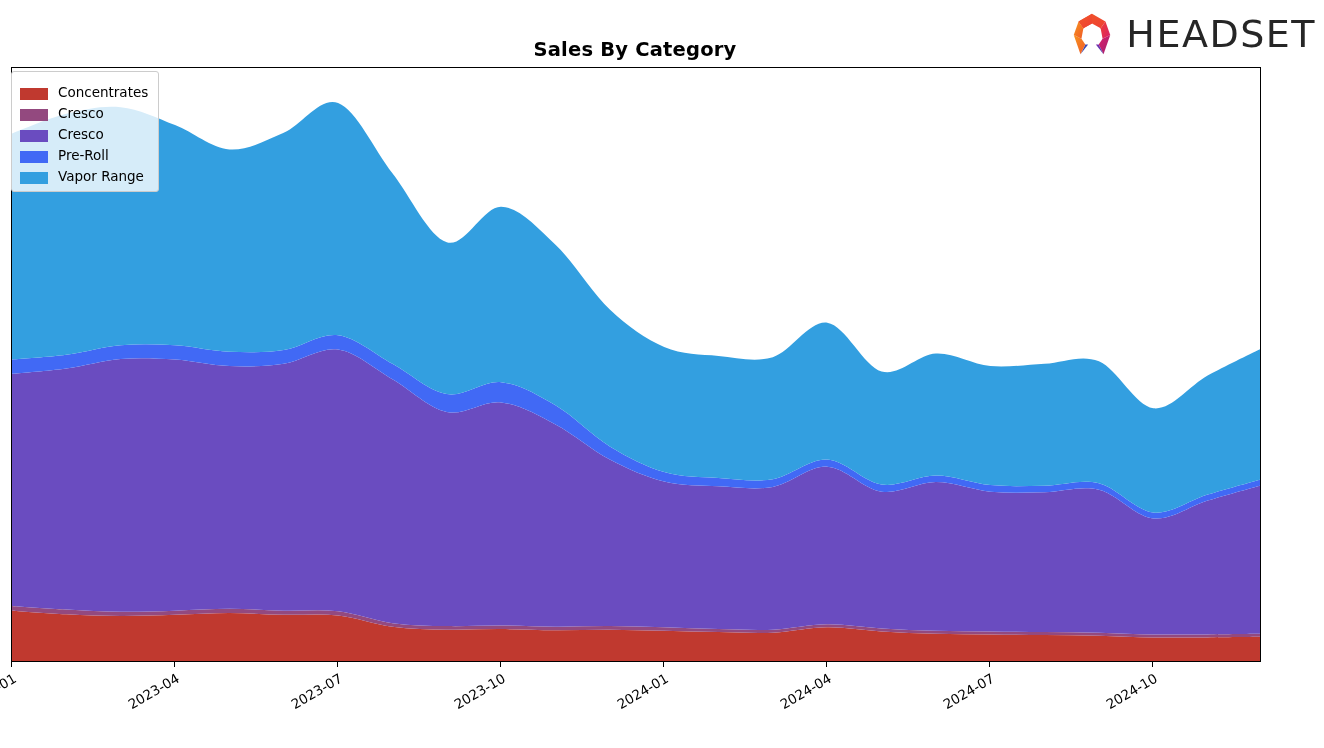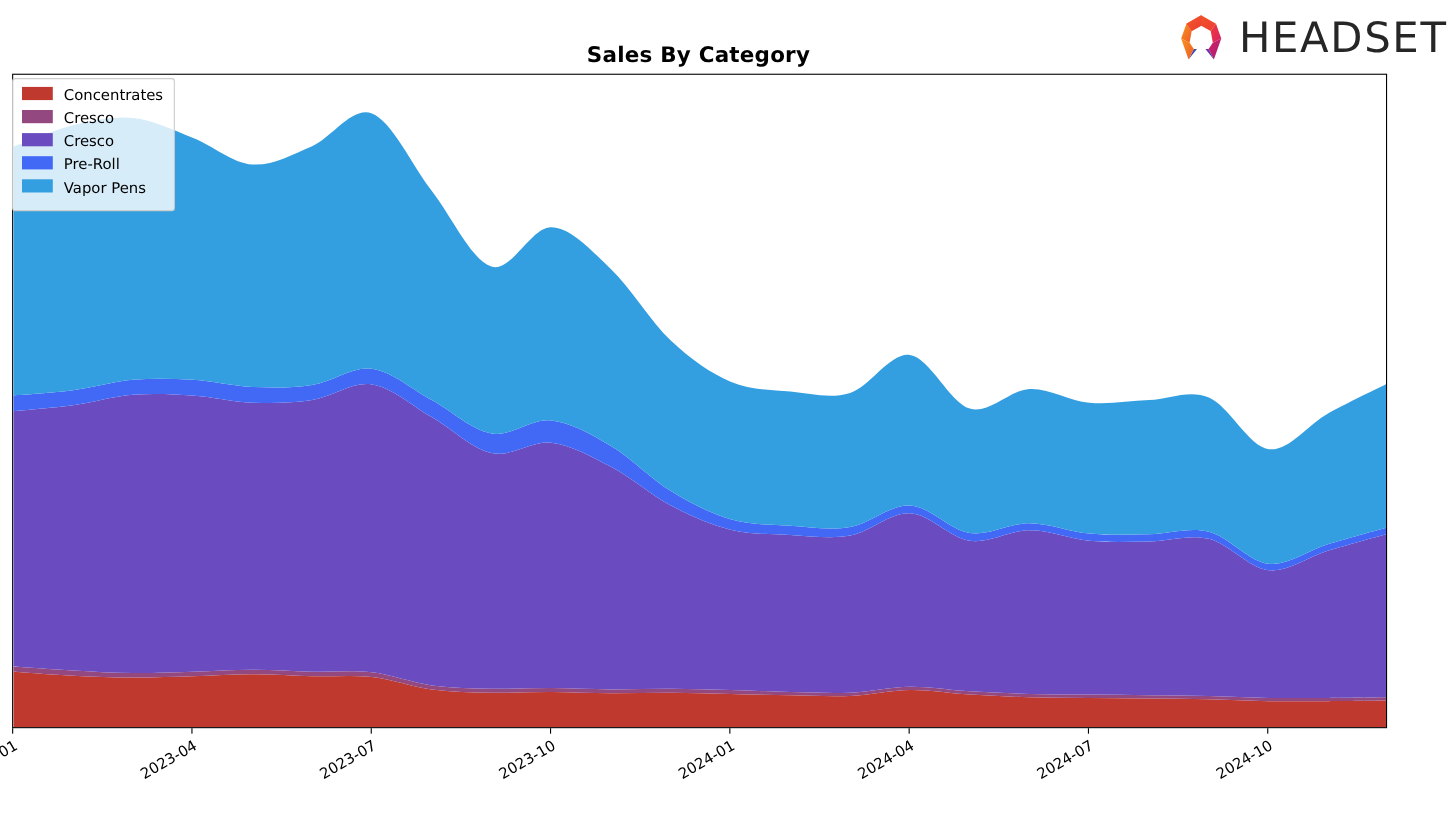--- a/index.html
+++ b/index.html
@@ -43,21 +43,21 @@
 
   
   #legend {
     position: absolute; left: 11px; top: 71px;
     background: rgba(255,255,255,0.80);
     border: 1px solid #cccccc;
     border-radius: 3px;
     padding: 7px 10px 7px 8px;
     z-index: 5;
   }
-  .legend-row { display: flex; align-items: flex-start; height: 21px; }
+  .legend-row { display: flex; align-items: flex-end; height: 21px; }
   .legend-swatch {
     width: 28px; height: 12px; margin-right: 10px; flex: none;
   }
   .legend-label { font-size: 13.5px; color: #000000; white-space: nowrap; }
 
   
   #x-axis { position: absolute; left: 0; top: 662px; width: 1324px; height: 46px; }
   .xtick-mark {
     position: absolute; top: 0; width: 1px; height: 5px; background: #000;
   }
@@ -147,21 +147,21 @@
       <div class="legend-row">
         <span class="legend-swatch" style="background: rgb(106, 76, 192);"></span>
         <span class="legend-label">Cresco</span>
       </div>
       <div class="legend-row">
         <span class="legend-swatch" style="background: rgb(65, 105, 245);"></span>
         <span class="legend-label">Pre-Roll</span>
       </div>
       <div class="legend-row">
         <span class="legend-swatch" style="background: rgb(51, 159, 224);"></span>
-        <span class="legend-label">Vapor Pens</span>
+        <span class="legend-label">Vapor Range</span>
       </div>
     </div>
 
   <div id="x-axis">
       <div class="xtick-mark" style="left: 11px;"></div>
       <div class="xtick-label" style="left: -109px; width: 120px;">2023-01</div>
       <div class="xtick-mark" style="left: 174.043px;"></div>
       <div class="xtick-label" style="left: 54.0435px; width: 120px;">2023-04</div>
       <div class="xtick-mark" style="left: 337.087px;"></div>
       <div class="xtick-label" style="left: 217.087px; width: 120px;">2023-07</div>

